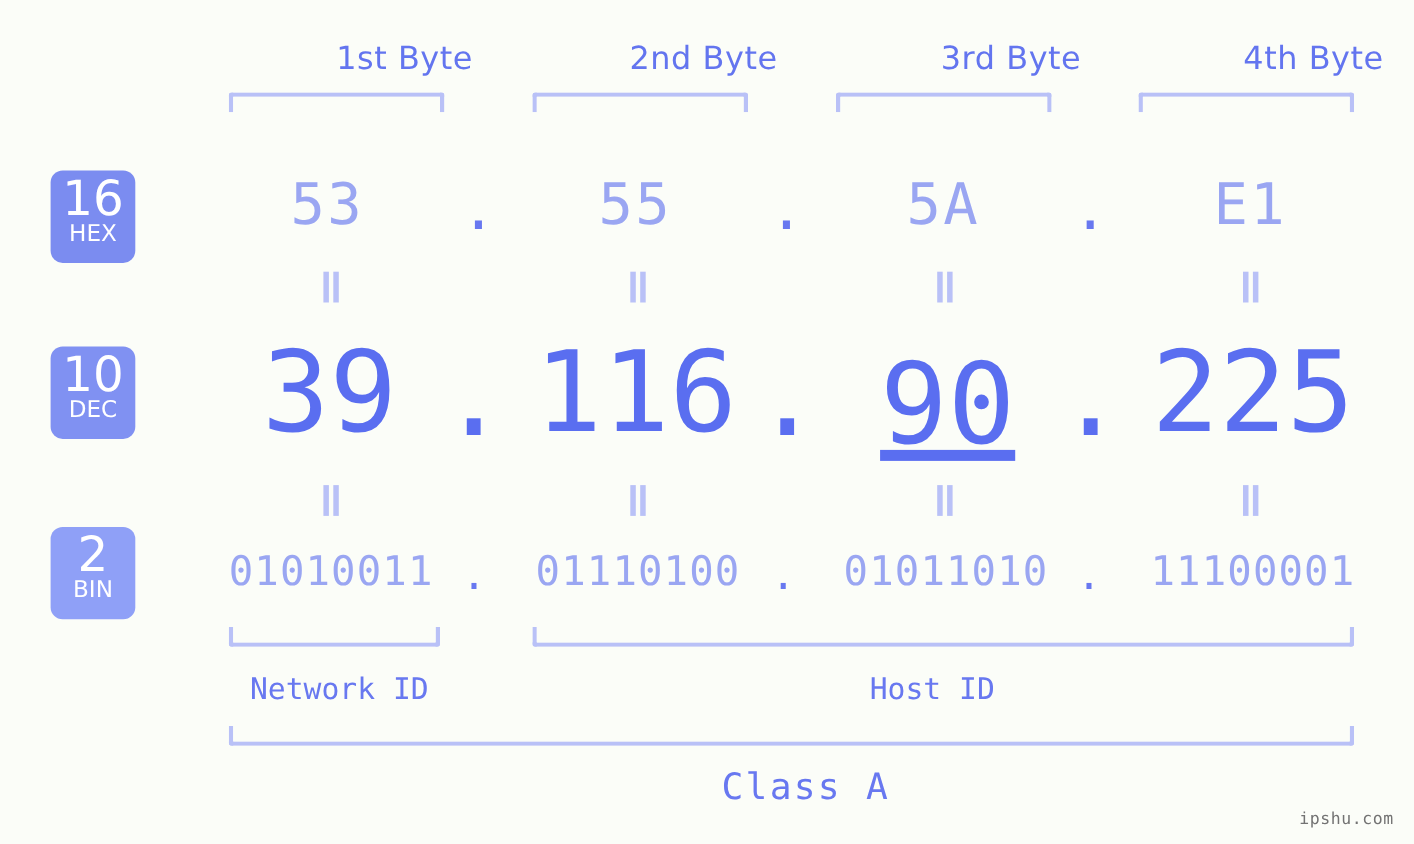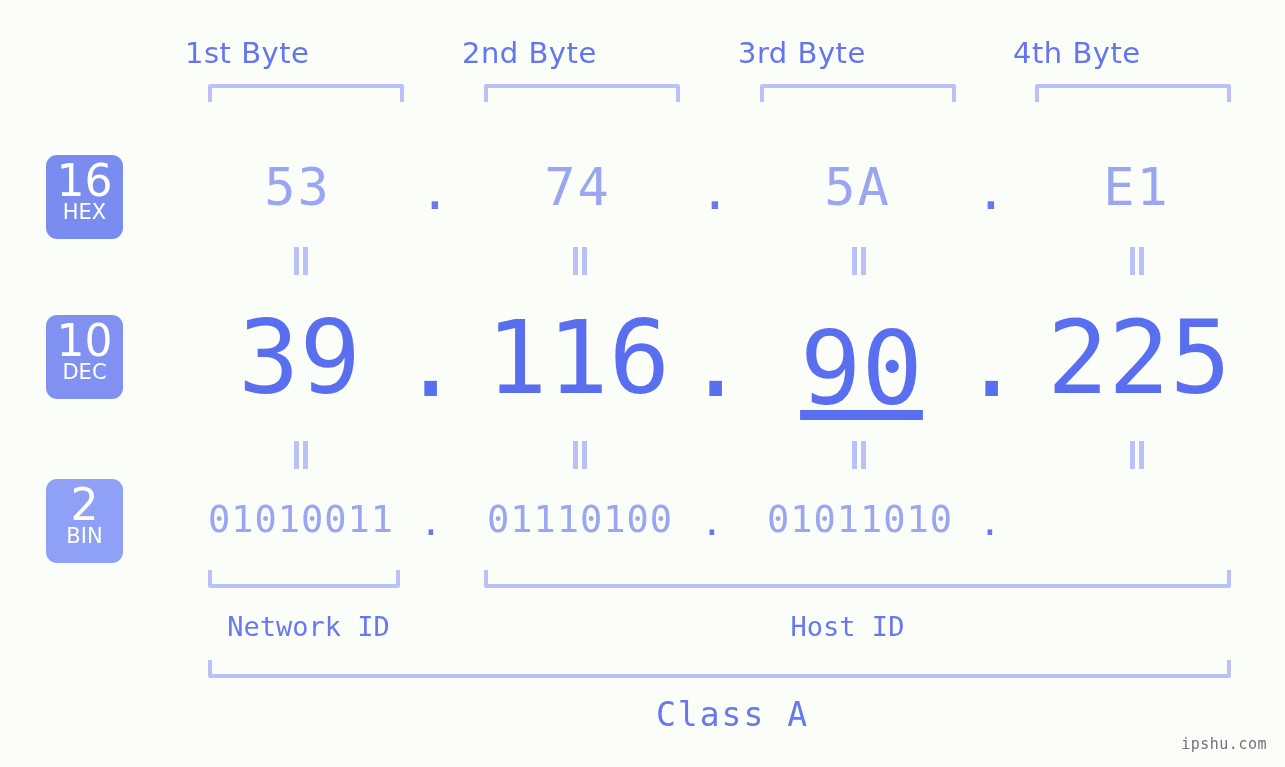--- a/index.html
+++ b/index.html
@@ -19,21 +19,21 @@
     width: 1285px;
     height: 767px;
   }
 
   
   .byte-head {
     position: absolute;
     top: 30px;
     height: 46px;
     line-height: 46px;
-    text-align: left;
+    text-align: right;
     font-family: "DejaVu Sans", sans-serif;
     font-size: 29px;
     color: #6375ef;
     letter-spacing: 0.5px;
     white-space: nowrap;
   }
 
   
   .bracket {
     position: absolute;
@@ -180,21 +180,21 @@
     <span class="num">10</span>
     <span class="unit">DEC</span>
   </div>
   <div class="badge" style="top:479px;background:#8fa0f7;">
     <span class="num">2</span>
     <span class="unit">BIN</span>
   </div>
 
   <div class="val hex" style="left:185px;top:157px;width:225px;">53</div>
   <div class="dot hex" style="left:415px;top:165px;width:40px;">.</div>
-  <div class="val hex" style="left:465px;top:157px;width:225px;">74</div>
+  <div class="val hex" style="left:465px;top:157px;width:225px;">55</div>
   <div class="dot hex" style="left:695px;top:165px;width:40px;">.</div>
   <div class="val hex" style="left:745px;top:157px;width:225px;">5A</div>
   <div class="dot hex" style="left:971px;top:165px;width:40px;">.</div>
   <div class="val hex" style="left:1024px;top:157px;width:225px;">E1</div>
 
   <div class="eq" style="left:292px;top:247px;">
     <i class="a"></i>
       <i class="b"></i>
   </div>
   <div class="eq" style="left:571px;top:247px;">
@@ -234,20 +234,21 @@
     <i class="a"></i>
       <i class="b"></i>
   </div>
 
   <div class="val bin" style="left:185px;top:498px;width:232px;">01010011</div>
   <div class="dot bin" style="left:413px;top:504px;width:36px;">.</div>
   <div class="val bin" style="left:464px;top:498px;width:232px;">01110100</div>
   <div class="dot bin" style="left:694px;top:504px;width:36px;">.</div>
   <div class="val bin" style="left:744px;top:498px;width:232px;">01011010</div>
   <div class="dot bin" style="left:972px;top:504px;width:36px;">.</div>
+  <div class="val bin" style="left:1023px;top:498px;width:232px;">11100001</div>
 
   <div class="bracket up" style="left:208px;top:570px;width:192px;"></div>
   <div class="bracket up" style="left:484px;top:570px;width:747px;"></div>
 
   <div class="caption id" style="left:725px;top:610px;width:245px;">Host ID</div>
   <div class="caption id" style="left:186px;top:610px;width:245px;">Network ID</div>
 
   <div class="bracket up" style="left:208px;top:660px;width:1023px;"></div>
   <div class="caption cls" style="left:560px;top:695px;width:345px;">Class A</div>
 

